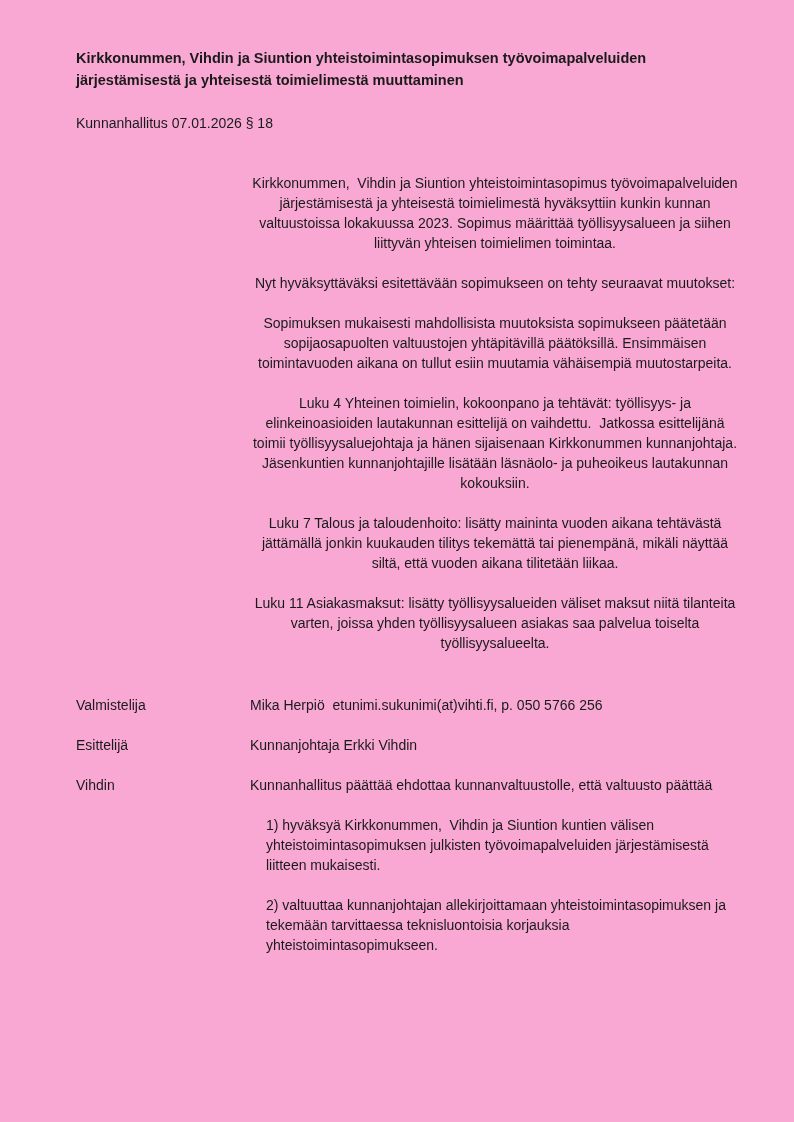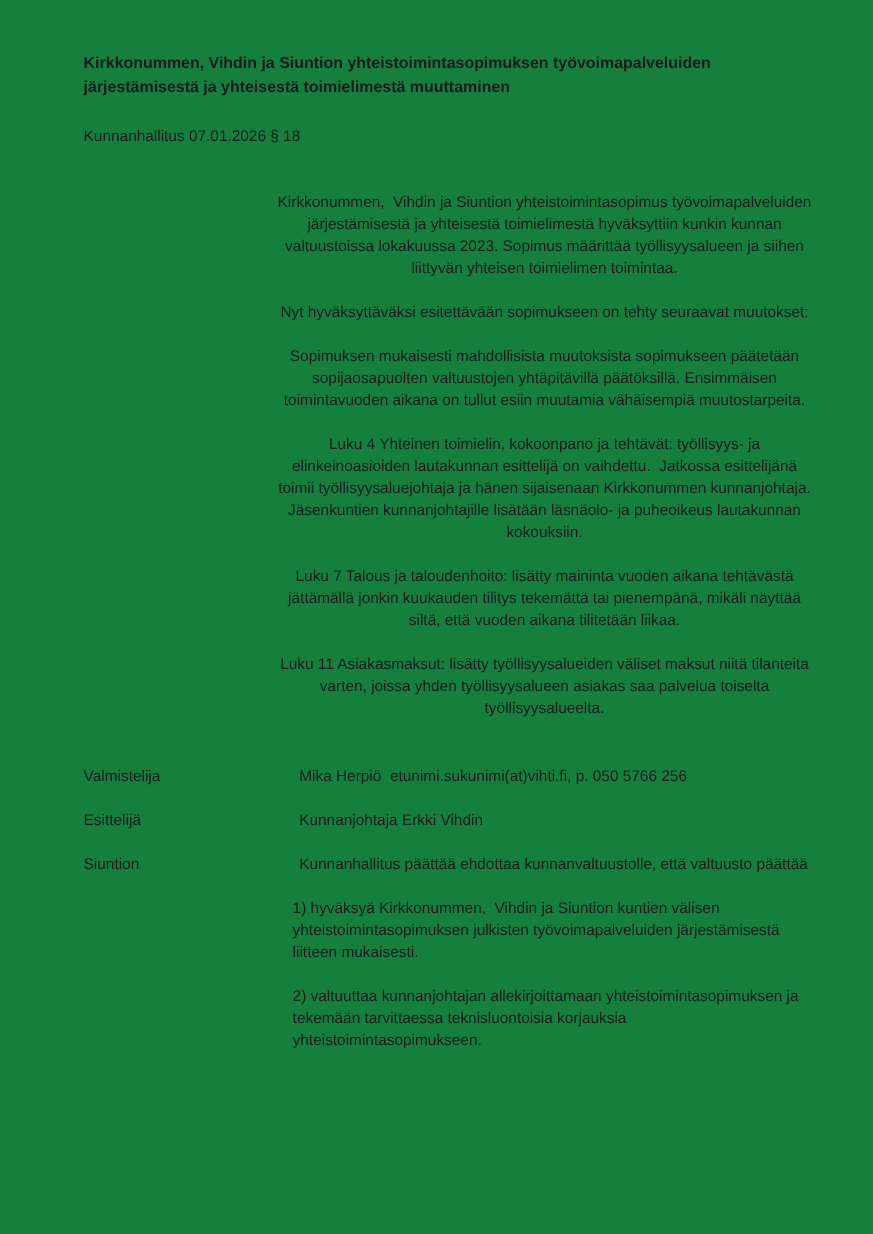--- a/index.html
+++ b/index.html
@@ -5,21 +5,21 @@
   html, body {
     margin: 0;
     padding: 0;
     background: #ffffff;
   }
   .page {
     position: relative;
     width: 794px;
     height: 1122px;
     box-sizing: border-box;
-    background: #15803d;
+    background: #f9a8d4;
     color: #1a1a1a;
     font-family: "Liberation Sans", sans-serif;
     font-size: 14px;
     line-height: 20px;
     padding: 47px 48px 40px 76px;
     overflow: hidden;
   }
   .doc-title {
     font-size: 14.5px;
     font-weight: bold;
@@ -48,21 +48,20 @@
   .section-lead {
     font-weight: normal;
   }
   .field-rows {
     margin-top: 42px;
   }
   .field-row {
     display: grid;
     grid-template-columns: 174px 1fr;
     margin-bottom: 20px;
-    gap: 22px;
   }
   .field-label {
     white-space: pre-wrap;
   }
   .field-value {
     max-width: 490px;
     white-space: pre-wrap;
   }
   .proposal-col {
     margin-left: 174px;
@@ -100,21 +99,21 @@
       <div class="field-label">Valmistelija</div>
       <div class="field-value">Mika Herpiö  etunimi.sukunimi(at)vihti.fi, p. 050 5766 256</div>
     </div>
 
     <div class="field-row">
       <div class="field-label">Esittelijä</div>
       <div class="field-value">Kunnanjohtaja Erkki Vihdin</div>
     </div>
 
     <div class="field-row">
-      <div class="field-label">Siuntion</div>
+      <div class="field-label">Vihdin</div>
       <div class="field-value">Kunnanhallitus päättää ehdottaa kunnanvaltuustolle, että valtuusto päättää</div>
     </div>
 
   </div>
 
   <div class="proposal-col">
     <p>1) hyväksyä Kirkkonummen,  Vihdin ja Siuntion kuntien välisen yhteistoimintasopimuksen julkisten työvoimapalveluiden järjestämisestä liitteen mukaisesti.</p>
     <p>2) valtuuttaa kunnanjohtajan allekirjoittamaan yhteistoimintasopimuksen ja tekemään tarvittaessa teknisluontoisia korjauksia yhteistoimintasopimukseen.</p>
   </div>
 

